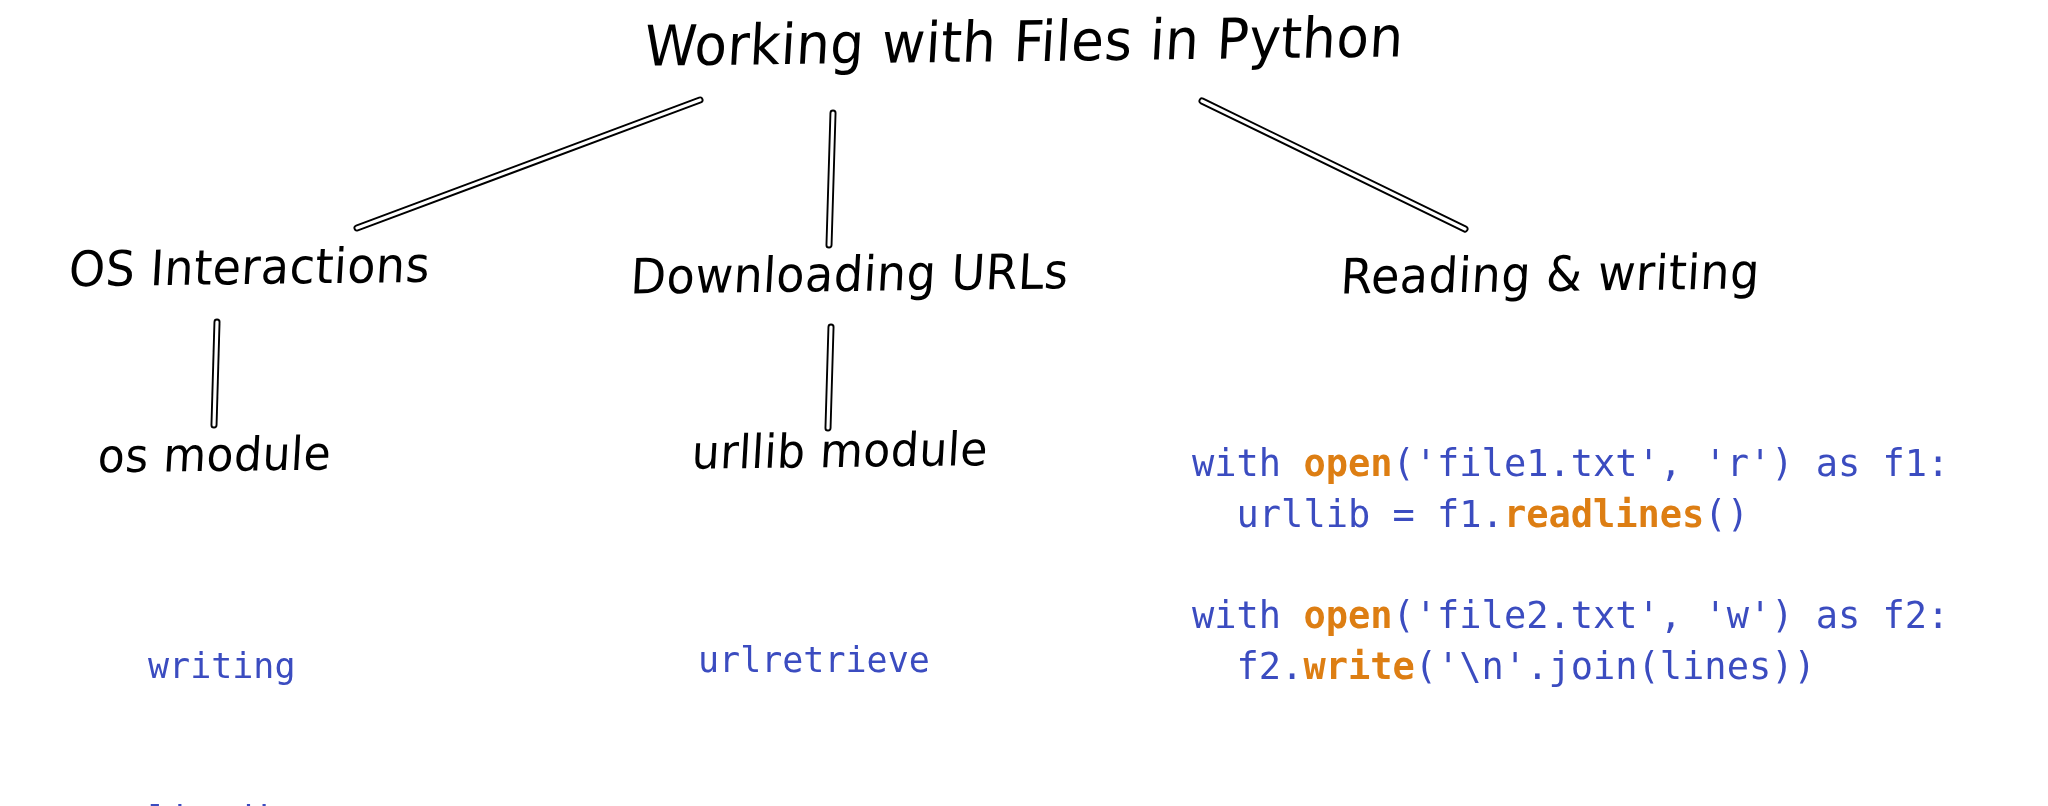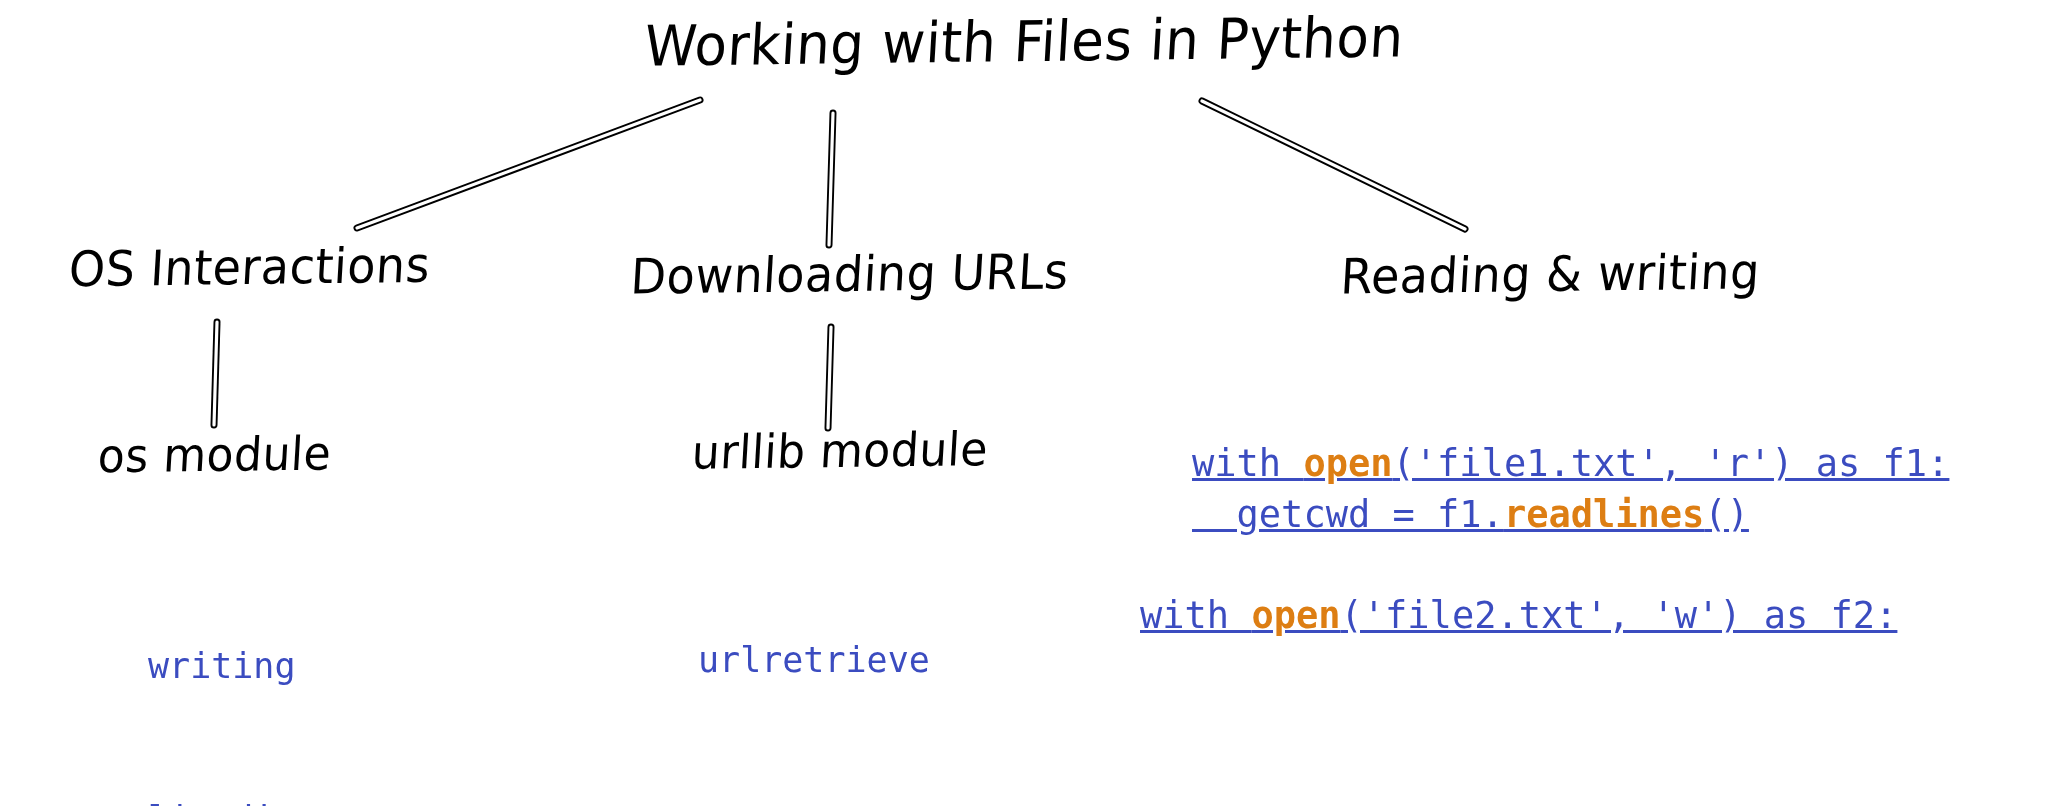--- a/index.html
+++ b/index.html
@@ -79,23 +79,23 @@
   
   .code-block {
     position: absolute;
     font-family: "DejaVu Sans Mono", monospace;
     font-size: 37px;
     line-height: 51px;
     white-space: pre;
     color: #3b4cc0;
   }
   #code-read  { left: 1192px; top: 438px; }
-  #code-write { left: 1140px; top: 590px; }
+  #code-write { left: 1192px; top: 590px; }
 
-  .code-line { display: block; text-decoration: underline; }
+  .code-line { display: block; }
   .tok-blue   { color: #3b4cc0; }
   .tok-orange { color: #dd7e13; font-weight: bold; }
 
   
   #links {
     position: absolute;
     left: 0;
     top: 0;
     width: 2048px;
     height: 806px;
@@ -164,16 +164,16 @@
     <span class="func-item">listdir</span>
     
     
   </div>
 
   <div id="list-url" class="func-list">
     <span class="func-item">urlretrieve</span>
     
   </div>
 
-  <div id="code-read" class="code-block"><span class="code-line"><span class="tok-blue">with </span><span class="tok-orange">open</span><span class="tok-blue">('file1.txt', 'r') as f1:</span></span><span class="code-line"><span class="tok-blue">  getcwd = f1.</span><span class="tok-orange">readlines</span><span class="tok-blue">()</span></span></div>
-  <div id="code-write" class="code-block"><span class="code-line"><span class="tok-blue">with </span><span class="tok-orange">open</span><span class="tok-blue">('file2.txt', 'w') as f2:</span></span></div>
+  <div id="code-read" class="code-block"><span class="code-line"><span class="tok-blue">with </span><span class="tok-orange">open</span><span class="tok-blue">('file1.txt', 'r') as f1:</span></span><span class="code-line"><span class="tok-blue">  urllib = f1.</span><span class="tok-orange">readlines</span><span class="tok-blue">()</span></span></div>
+  <div id="code-write" class="code-block"><span class="code-line"><span class="tok-blue">with </span><span class="tok-orange">open</span><span class="tok-blue">('file2.txt', 'w') as f2:</span></span><span class="code-line"><span class="tok-blue">  f2.</span><span class="tok-orange">write</span><span class="tok-blue">('\n'.join(lines))</span></span></div>
 
 </div>
 
 </body></html>

